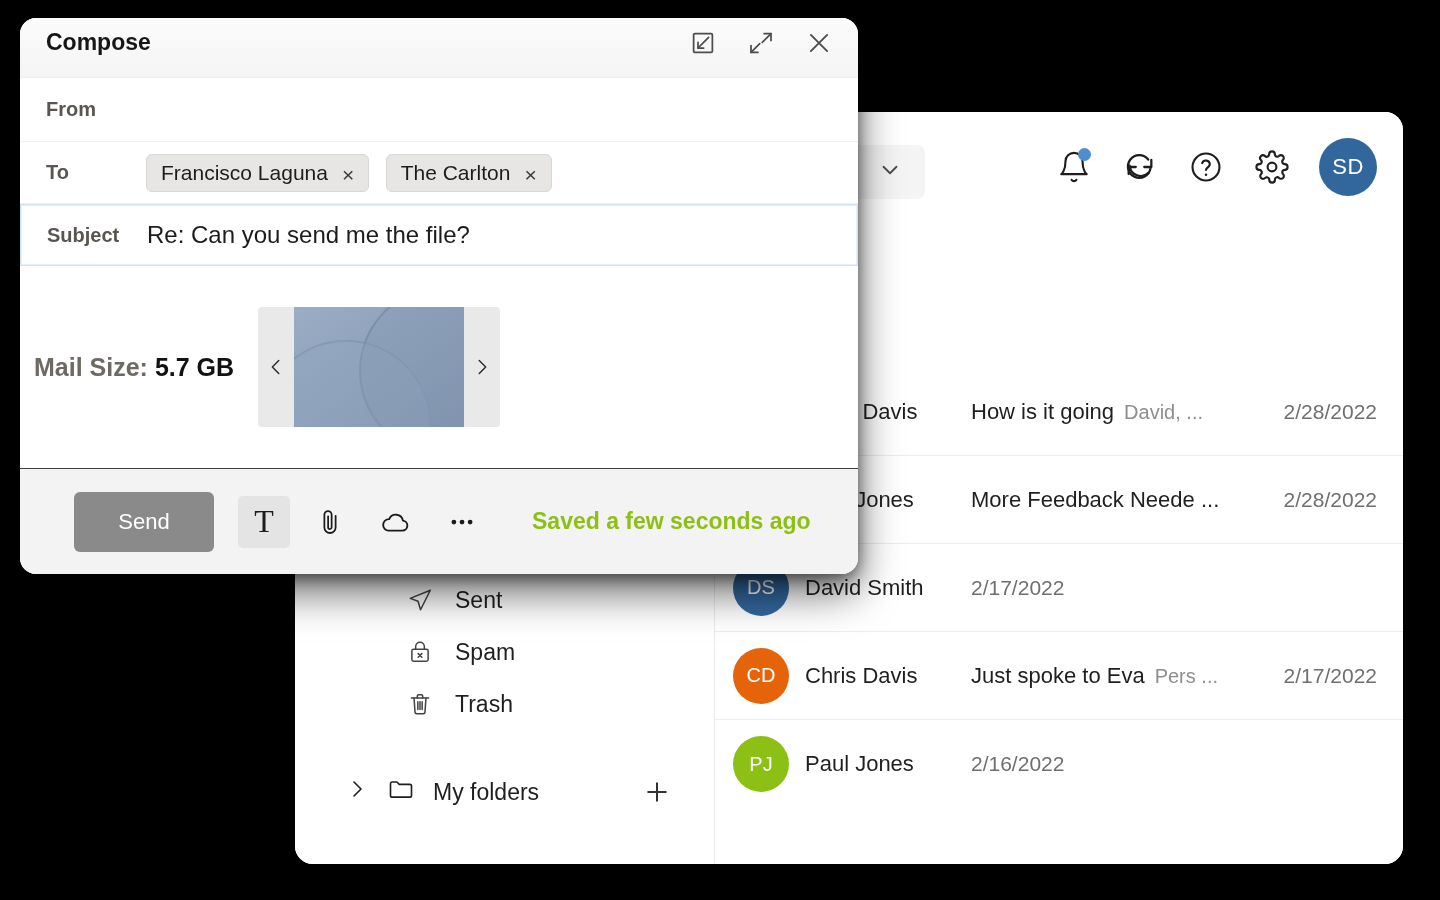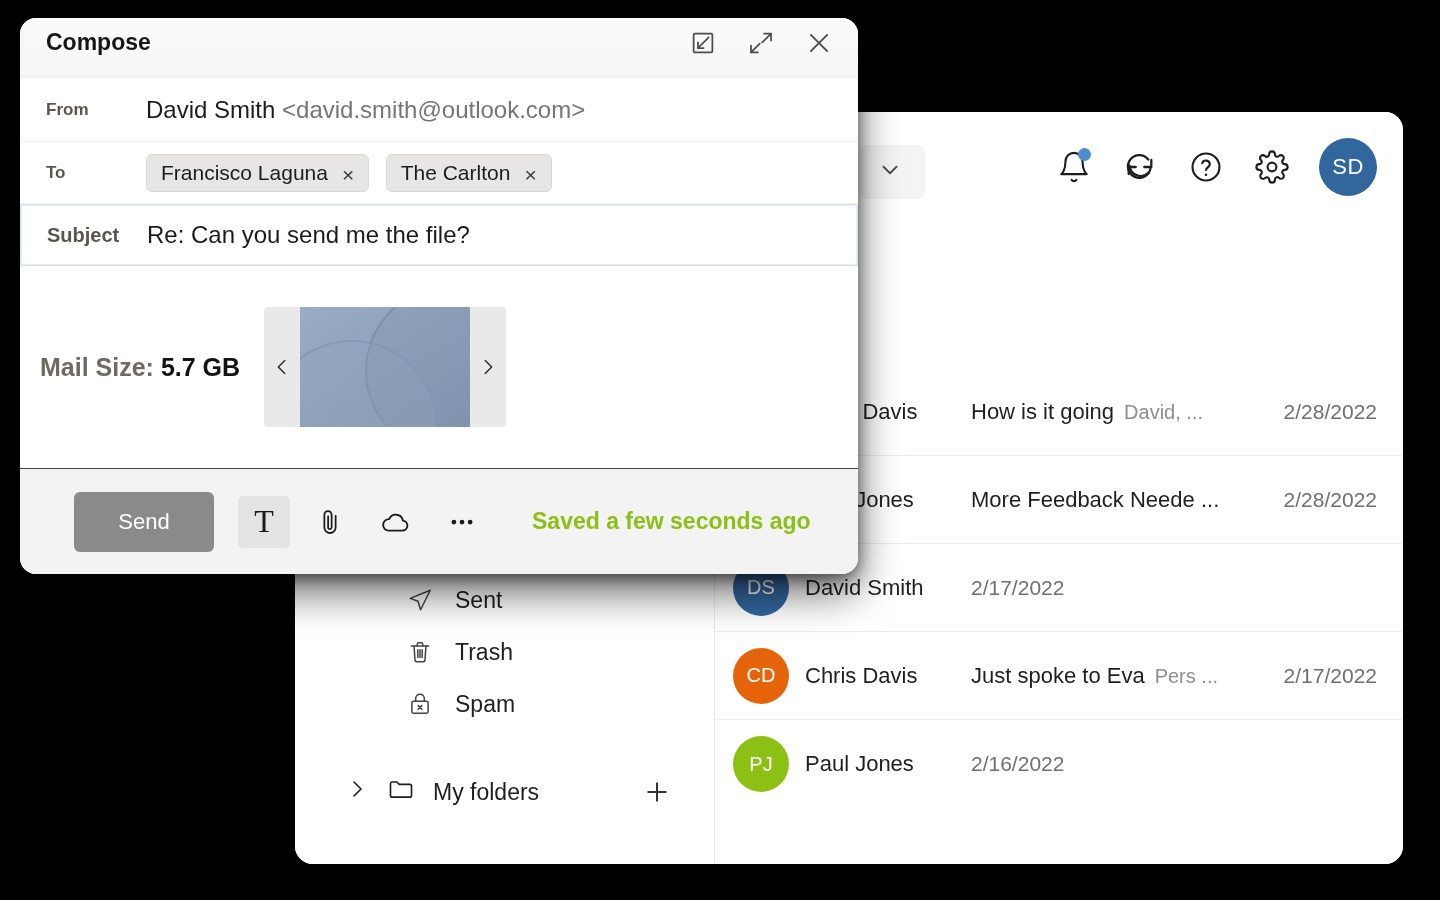--- a/index.html
+++ b/index.html
@@ -173,21 +173,21 @@
 
   .c-field {
     display: flex; align-items: center;
     height: 64px;
     border-bottom: 1px solid #f0f0f0;
     padding: 0 22px 0 26px;
     background: #ffffff;
   }
   .c-label {
     width: 100px; flex: 0 0 100px;
-    font-size: 17px; font-weight: bold; color: #595650;
+    font-size: 20px; font-weight: bold; color: #595650;
   }
   .c-value { font-size: 24px; color: #1c1c1c; }
   .c-value .email { color: #767676; }
 
   .c-field.to { height: 62px; }
   .pill {
     display: inline-flex; align-items: flex-end; gap: 14px;
     background: #e7e6e4;
     border: 1px solid #d8d7d4;
     border-radius: 6px;
@@ -207,21 +207,21 @@
     box-shadow: 0 0 0 1px #e6f0fa inset;
   }
   .c-subject-label { width: 100px; flex: 0 0 100px; font-size: 20px; font-weight: bold; color: #595650; }
   .c-subject-value { font-size: 24px; color: #1c1c1c; }
 
   .c-body {
     flex: 1;
     background: #ffffff;
     display: flex;
     align-items: center;
-    padding: 0 20px;
+    padding: 0 14px;
     gap: 24px;
     min-height: 0;
   }
   .mailsize { font-size: 25px; font-weight: bold; color: #6d6a63; white-space: nowrap; }
   .mailsize b { color: #121212; }
   .carousel { display: flex; align-items: stretch; height: 120px; }
   .car-btn {
     width: 36px;
     background: #e9e9e9;
     display: flex; align-items: center; justify-content: center;
@@ -333,43 +333,43 @@
       <div class="sidebar">
         <div class="folder-list">
 
           <div class="folder">
             <span class="fi">
               <svg width="26" height="26" viewBox="0 0 24 24" fill="none" stroke="currentColor" stroke-width="1.4" stroke-linecap="round" stroke-linejoin="round">
                   <path d="M21.5 3 3 10.5l7.2 2.6L12.5 21z"></path>
                 </svg>
             </span>
             <span>Sent</span>
+          </div>
+
+          <div class="folder">
+            <span class="fi">
+              <svg width="26" height="26" viewBox="0 0 24 24" fill="none" stroke="currentColor" stroke-width="1.4" stroke-linecap="round" stroke-linejoin="round">
+                <rect x="4.5" y="9.5" width="15" height="11" rx="1.5"></rect>
+                <path d="M8 9.5V7a4 4 0 0 1 8 0v2.5"></path>
+                <path d="M10.3 13.5l3.4 3.4M13.7 13.5l-3.4 3.4"></path>
+              </svg>
+            </span>
+            <span>Spam</span>
           </div>
 
           <div class="folder">
             <span class="fi">
               <svg width="26" height="26" viewBox="0 0 24 24" fill="none" stroke="currentColor" stroke-width="1.4" stroke-linecap="round" stroke-linejoin="round">
                 <path d="M4 6.5h16"></path>
                 <path d="M6.5 6.5l.9 13a1.5 1.5 0 0 0 1.5 1.4h6.2a1.5 1.5 0 0 0 1.5-1.4l.9-13"></path>
                 <path d="M9.5 6.5V4.6A1.1 1.1 0 0 1 10.6 3.5h2.8a1.1 1.1 0 0 1 1.1 1.1V6.5"></path>
                 <path d="M10 10v7M12 10v7M14 10v7"></path>
               </svg>
             </span>
             <span>Trash</span>
-          </div>
-
-          <div class="folder">
-            <span class="fi">
-              <svg width="26" height="26" viewBox="0 0 24 24" fill="none" stroke="currentColor" stroke-width="1.4" stroke-linecap="round" stroke-linejoin="round">
-                <rect x="4.5" y="9.5" width="15" height="11" rx="1.5"></rect>
-                <path d="M8 9.5V7a4 4 0 0 1 8 0v2.5"></path>
-                <path d="M10.3 13.5l3.4 3.4M13.7 13.5l-3.4 3.4"></path>
-              </svg>
-            </span>
-            <span>Spam</span>
           </div>
 
           <div class="myfolders">
             <span class="fi">
               <svg width="24" height="24" viewBox="0 0 24 24" fill="none" stroke="currentColor" stroke-width="1.6" stroke-linecap="round" stroke-linejoin="round">
                   <polyline points="9 5 16 12 9 19"></polyline>
                 </svg>
             </span>
             <span class="fi">
               <svg width="28" height="28" viewBox="0 0 24 24" fill="none" stroke="currentColor" stroke-width="1.4" stroke-linecap="round" stroke-linejoin="round">
@@ -467,24 +467,20 @@
         <div class="c-hbtn">
           <svg width="30" height="30" viewBox="0 0 24 24" fill="none" stroke="currentColor" stroke-width="1.5" stroke-linecap="round">
               <path d="M5.5 5.5 18.5 18.5M18.5 5.5 5.5 18.5"></path>
             </svg>
         </div>
       </div>
     </div>
 
     <div class="c-field from">
       <div class="c-label">From</div>
-      <div class="c-value">
-        <span>David Smith</span>
-        <span class="email">&lt;david.smith@outlook.com&gt;</span>
-      </div>
     </div>
 
     <div class="c-field to">
       <div class="c-label">To</div>
       <div>
         <span class="pill">
           <span>Francisco Laguna</span>
           <span class="x">×</span>
         </span>
         <span class="pill">

